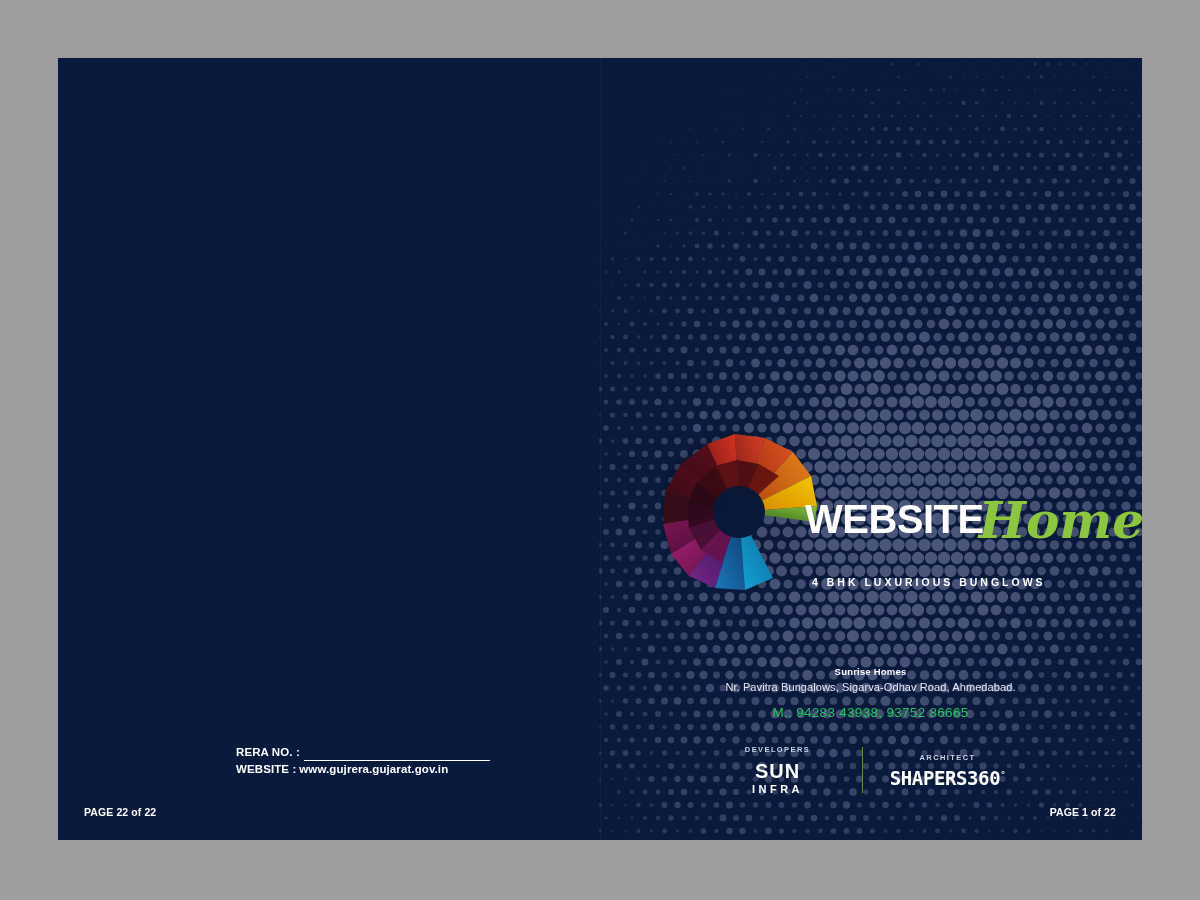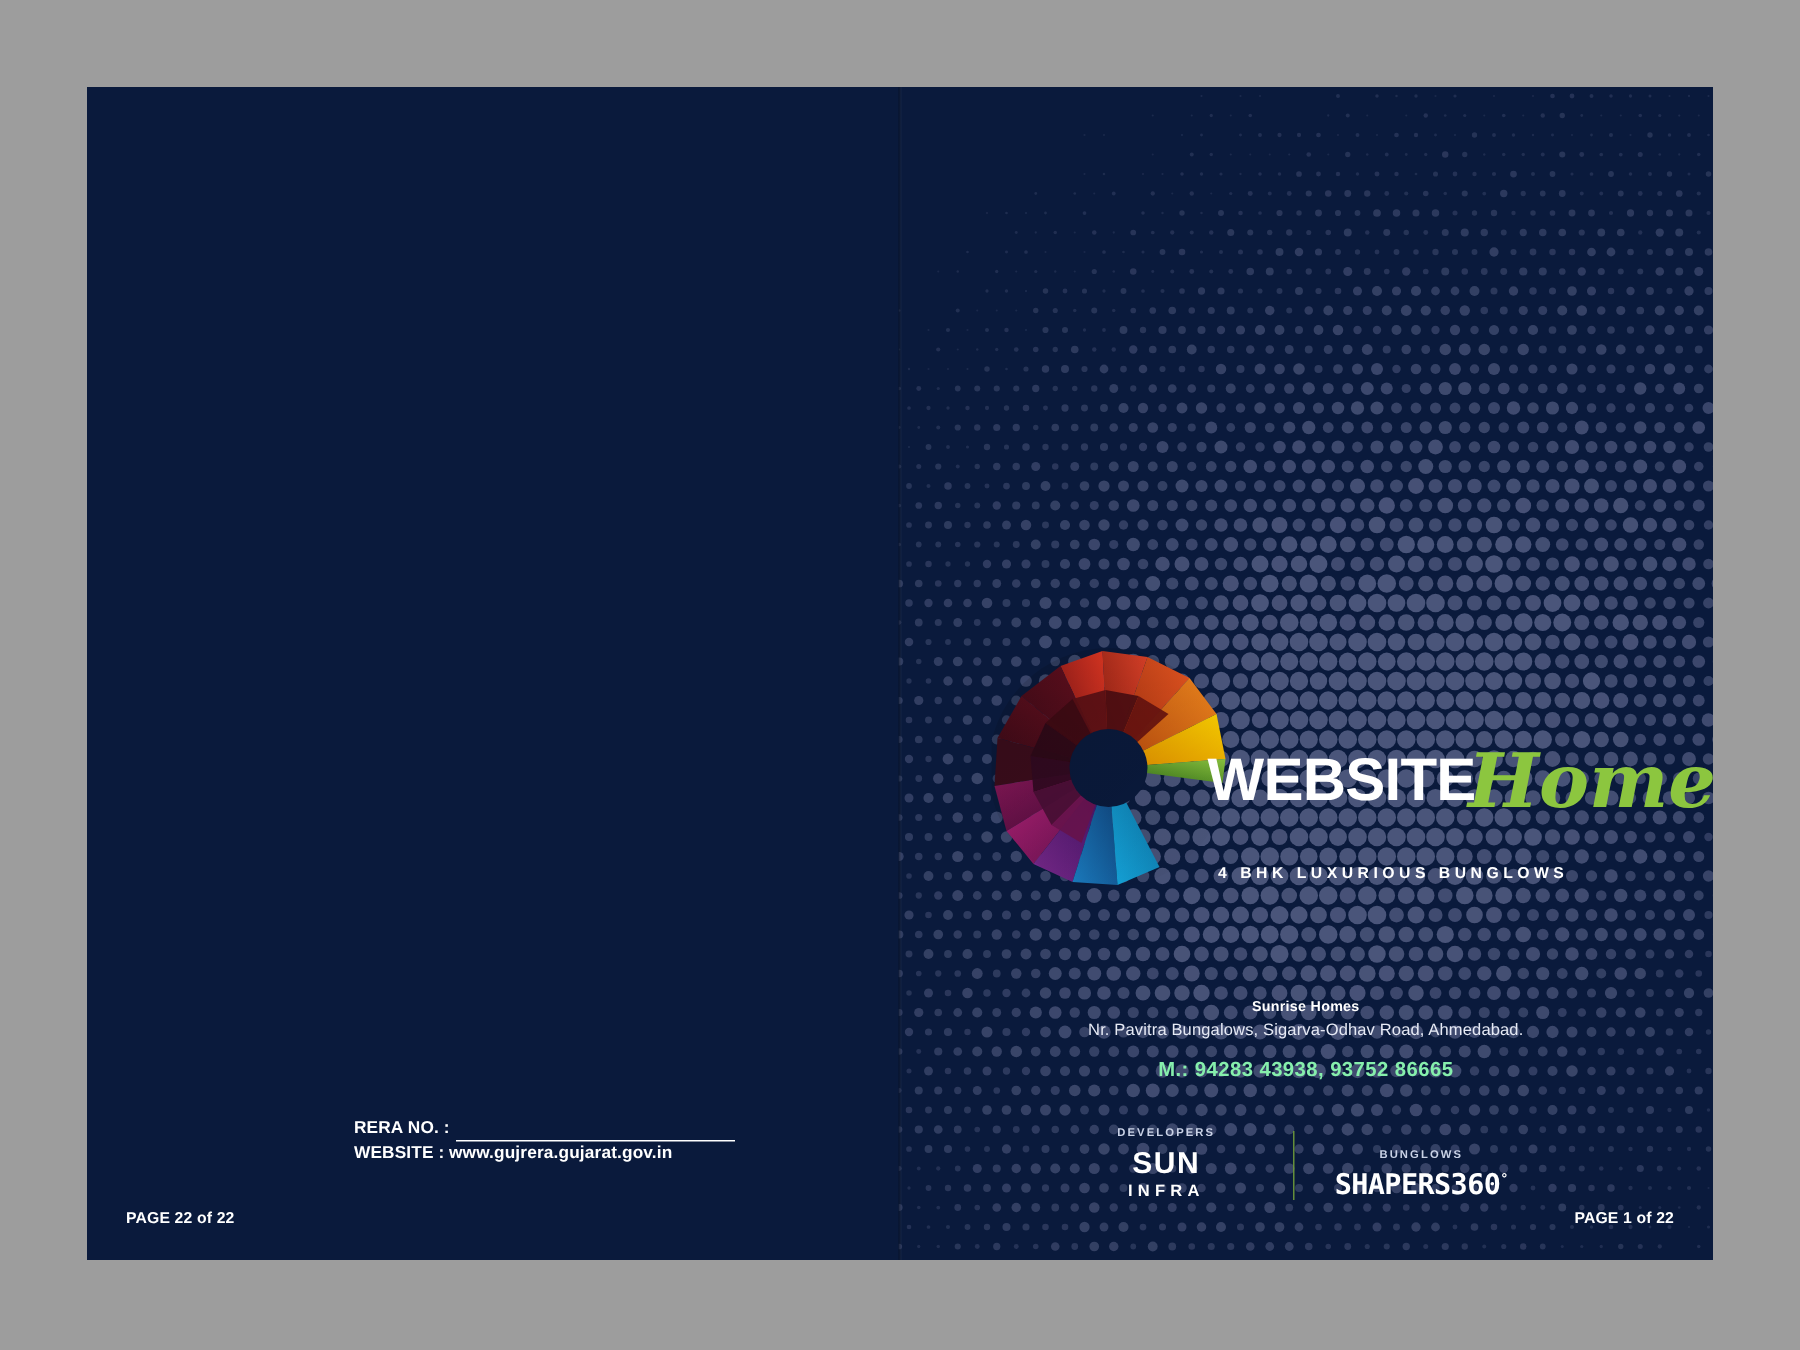--- a/index.html
+++ b/index.html
@@ -81,29 +81,29 @@
   .addr-name {
     font-size:9.5px; font-weight:700; letter-spacing:.2px;
     color:#ffffff; line-height:1.5;
   }
   .addr-line {
     font-size:11px; font-weight:400; letter-spacing:.1px;
     color:#e6eaf5; line-height:1.5;
   }
   .addr-phone {
     margin-top:9px;
-    font-size:13.5px; font-weight:700; letter-spacing:.3px;
-    color:#86efac;
+    font-size:13.5px; font-weight:400; letter-spacing:.3px;
+    color:#22c55e;
   }
 
   
   .credits {
     position:absolute; left:0; right:16px; top:682px; height:60px;
     z-index:4;
-    display:flex; align-items:flex-end; justify-content:center;
+    display:flex; align-items:center; justify-content:center;
   }
   .credit-col { width:125px; text-align:center; }
   .credit-label {
     font-size:7.5px; font-weight:700; letter-spacing:1.4px;
     color:#c9d2e6; margin-bottom:7px;
   }
   .credit-divider {
     width:1px; height:46px; margin:0 22px;
     background:#6f9b3a; opacity:.9;
   }
@@ -2795,21 +2795,21 @@
       <div class="credits">
         <div class="credit-col">
           <div class="credit-label">DEVELOPERS</div>
           <div class="sun-word">SUN</div>
           <div class="infra-word">INFRA</div>
         </div>
 
         <div class="credit-divider"></div>
 
         <div class="credit-col">
-          <div class="credit-label">BUNGLOWS</div>
+          <div class="credit-label">ARCHITECT</div>
           <div class="shapers-word"><span>SHAPERS360</span><sup>°</sup></div>
         </div>
       </div>
 
       <div class="pagenum pagenum-right">PAGE 1 of 22</div>
     </div>
 
     <div class="fold"></div>
   </div>
 </div>

